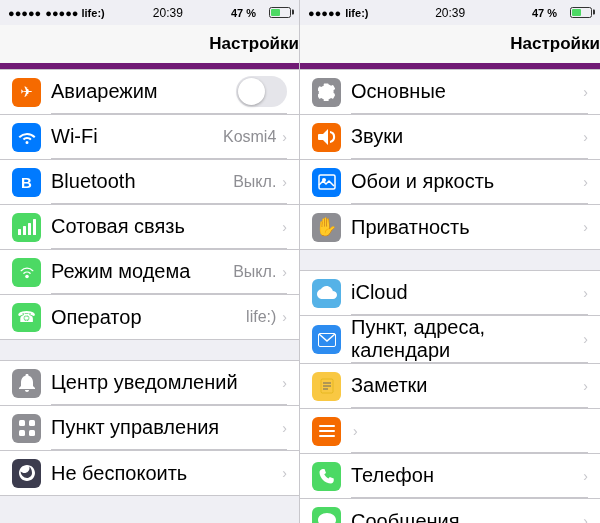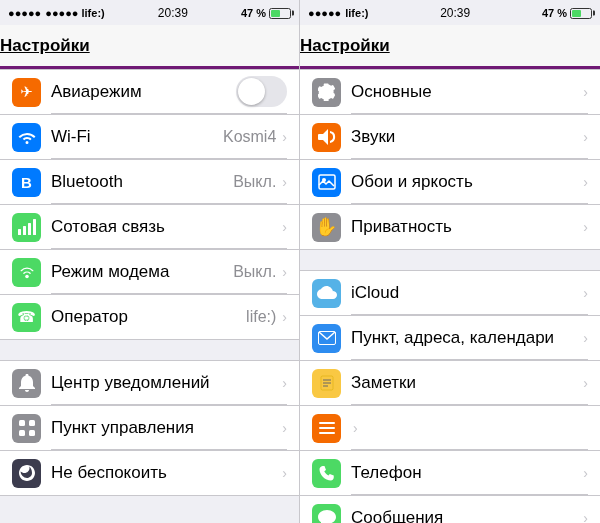--- a/index.html
+++ b/index.html
@@ -27,41 +27,40 @@
       display: flex;
       align-items: center;
       justify-content: space-between;
       padding: 0 8px;
       font-size: 11px;
       font-weight: 600;
       flex-shrink: 0;
     }
     .status-left { display: flex; align-items: center; gap: 2px; }
     .status-center { font-size: 12px; font-weight: 400; }
-    .status-right { display: flex; align-items: flex-end; gap: 3px; font-size: 11px; }
+    .status-right { display: flex; align-items: flex-start; gap: 13px; font-size: 11px; }
     .battery-bar {
       width: 22px; height: 11px; border: 1.5px solid #333; border-radius: 2.5px; position: relative; display: inline-block;
     }
     .battery-bar::after {
       content:''; position:absolute; right:-4px; top:50%; transform:translateY(-50%);
       width:2px; height:5px; background:#333; border-radius:0 1px 1px 0;
     }
     .battery-fill {
       position:absolute; left:1px; top:1px; bottom:1px; width:45%; background:#4cd964; border-radius:1px;
     }
     
     .nav-bar {
       height: 44px;
       background: rgba(247,247,247,0.97);
-      border-bottom: 3px solid #701a75;
-      display: flex;
-      align-items: center;
-      justify-content: flex-start;
+      border-bottom: 6px solid #701a75;
+      display: flex;
+      align-items: center;
+      justify-content: flex-end;
       flex-shrink: 0;
-      text-decoration: underline;
     }
     .nav-title {
       font-size: 17px;
       font-weight: 600;
       color: #000;
     }
     
     .settings-list {
       flex: 1;
       overflow-y: auto;
@@ -107,21 +106,21 @@
       display: flex;
       align-items: center;
       justify-content: space-between;
       min-height: 44px;
       border-bottom: 1px solid #c8c7cc;
     }
     .settings-row:last-child .row-content {
       border-bottom: none;
     }
     .row-label {
-      font-size: 17px;
+      font-size: 20px;
       color: #000;
     }
     .row-right {
       display: flex;
       align-items: center;
       gap: 4px;
     }
     .row-value {
       font-size: 16px;
       color: #8e8e93;

